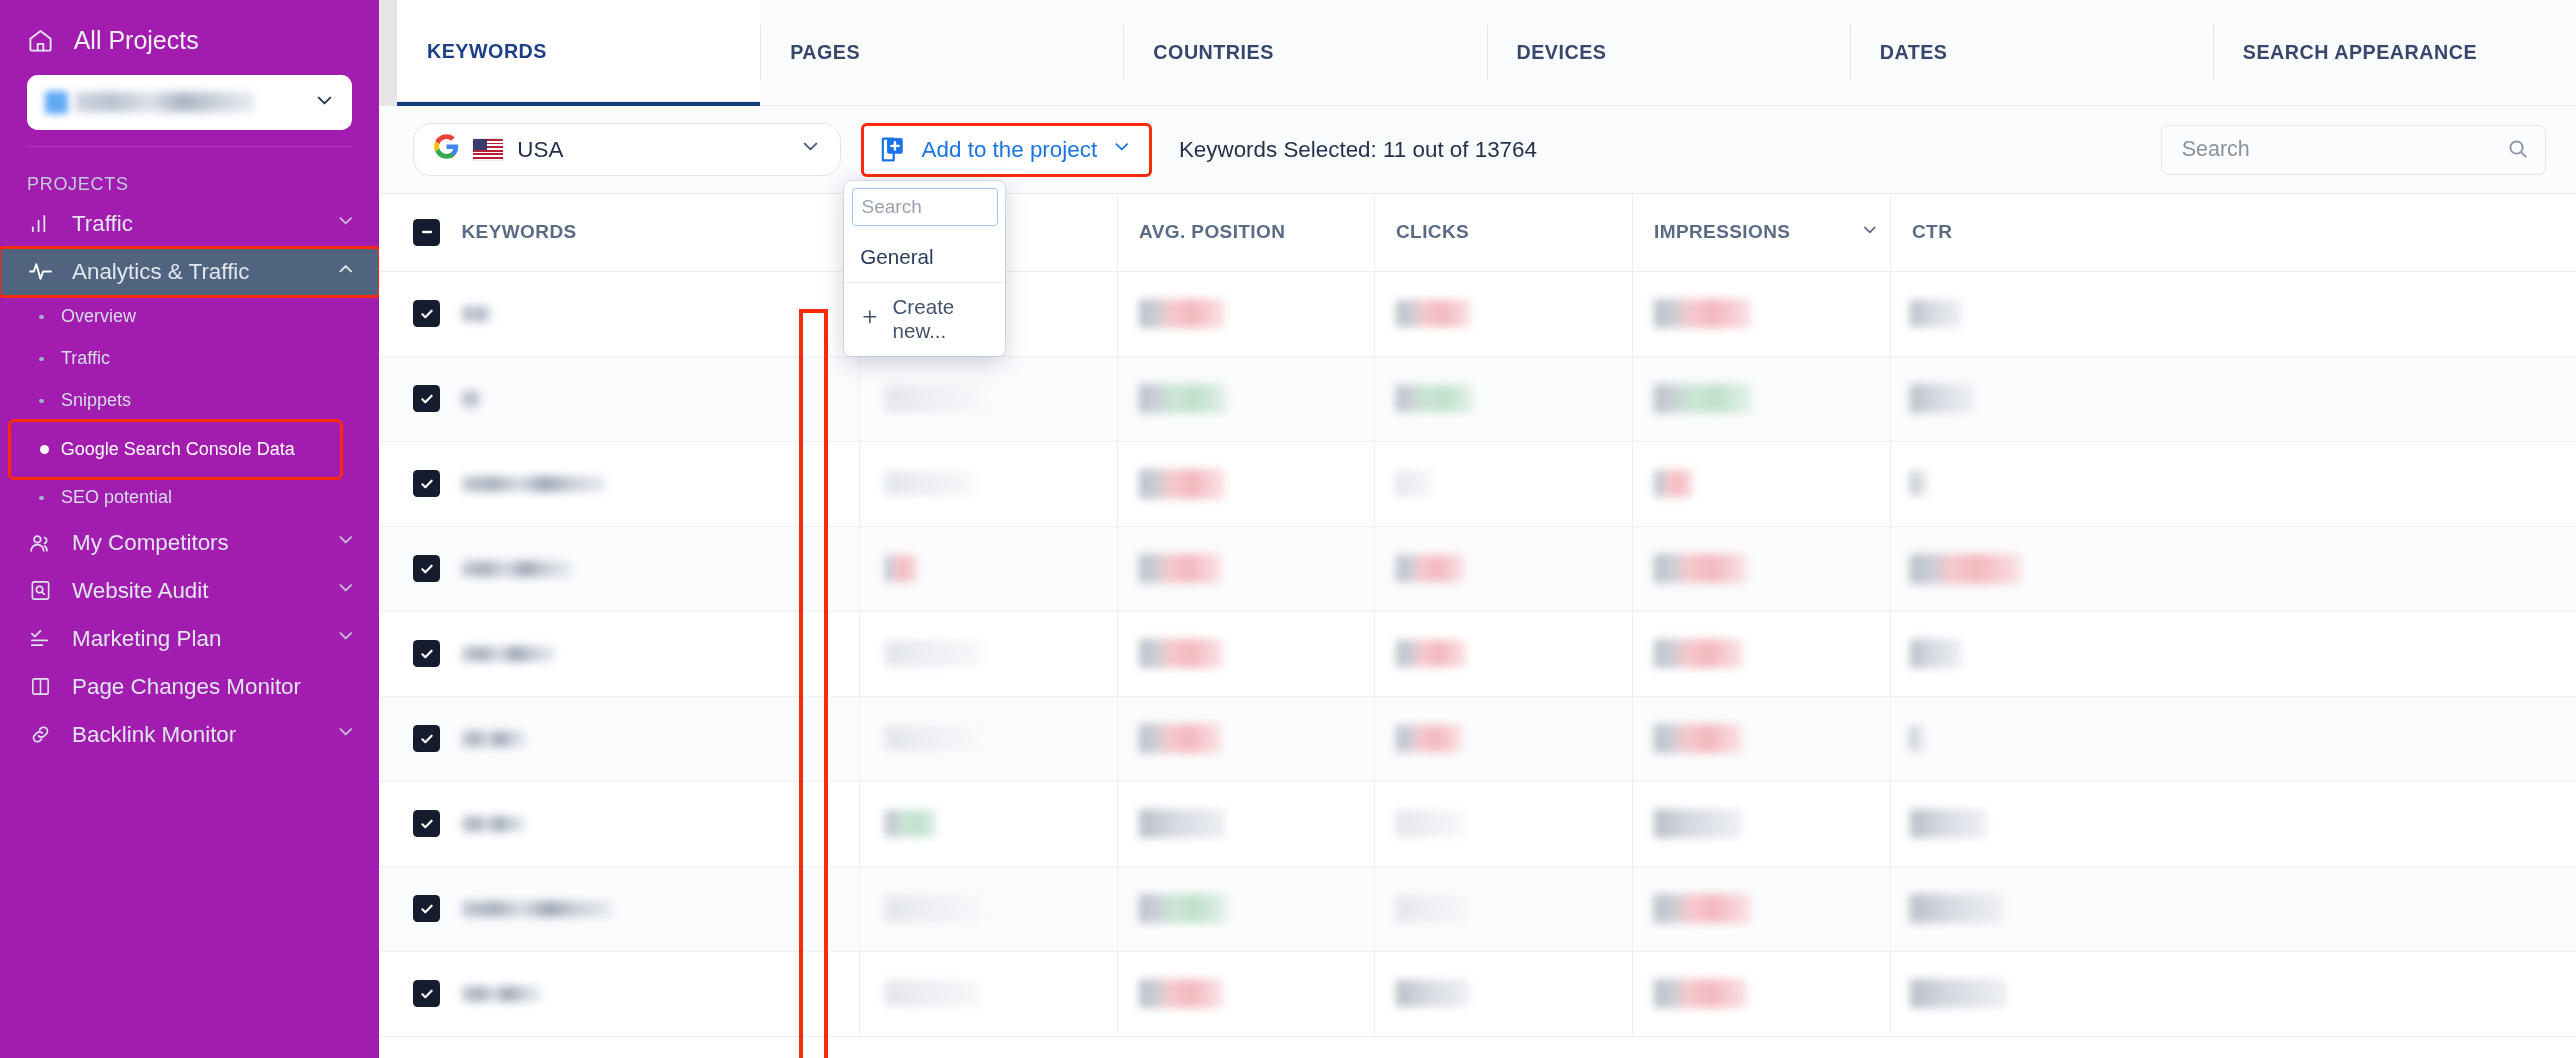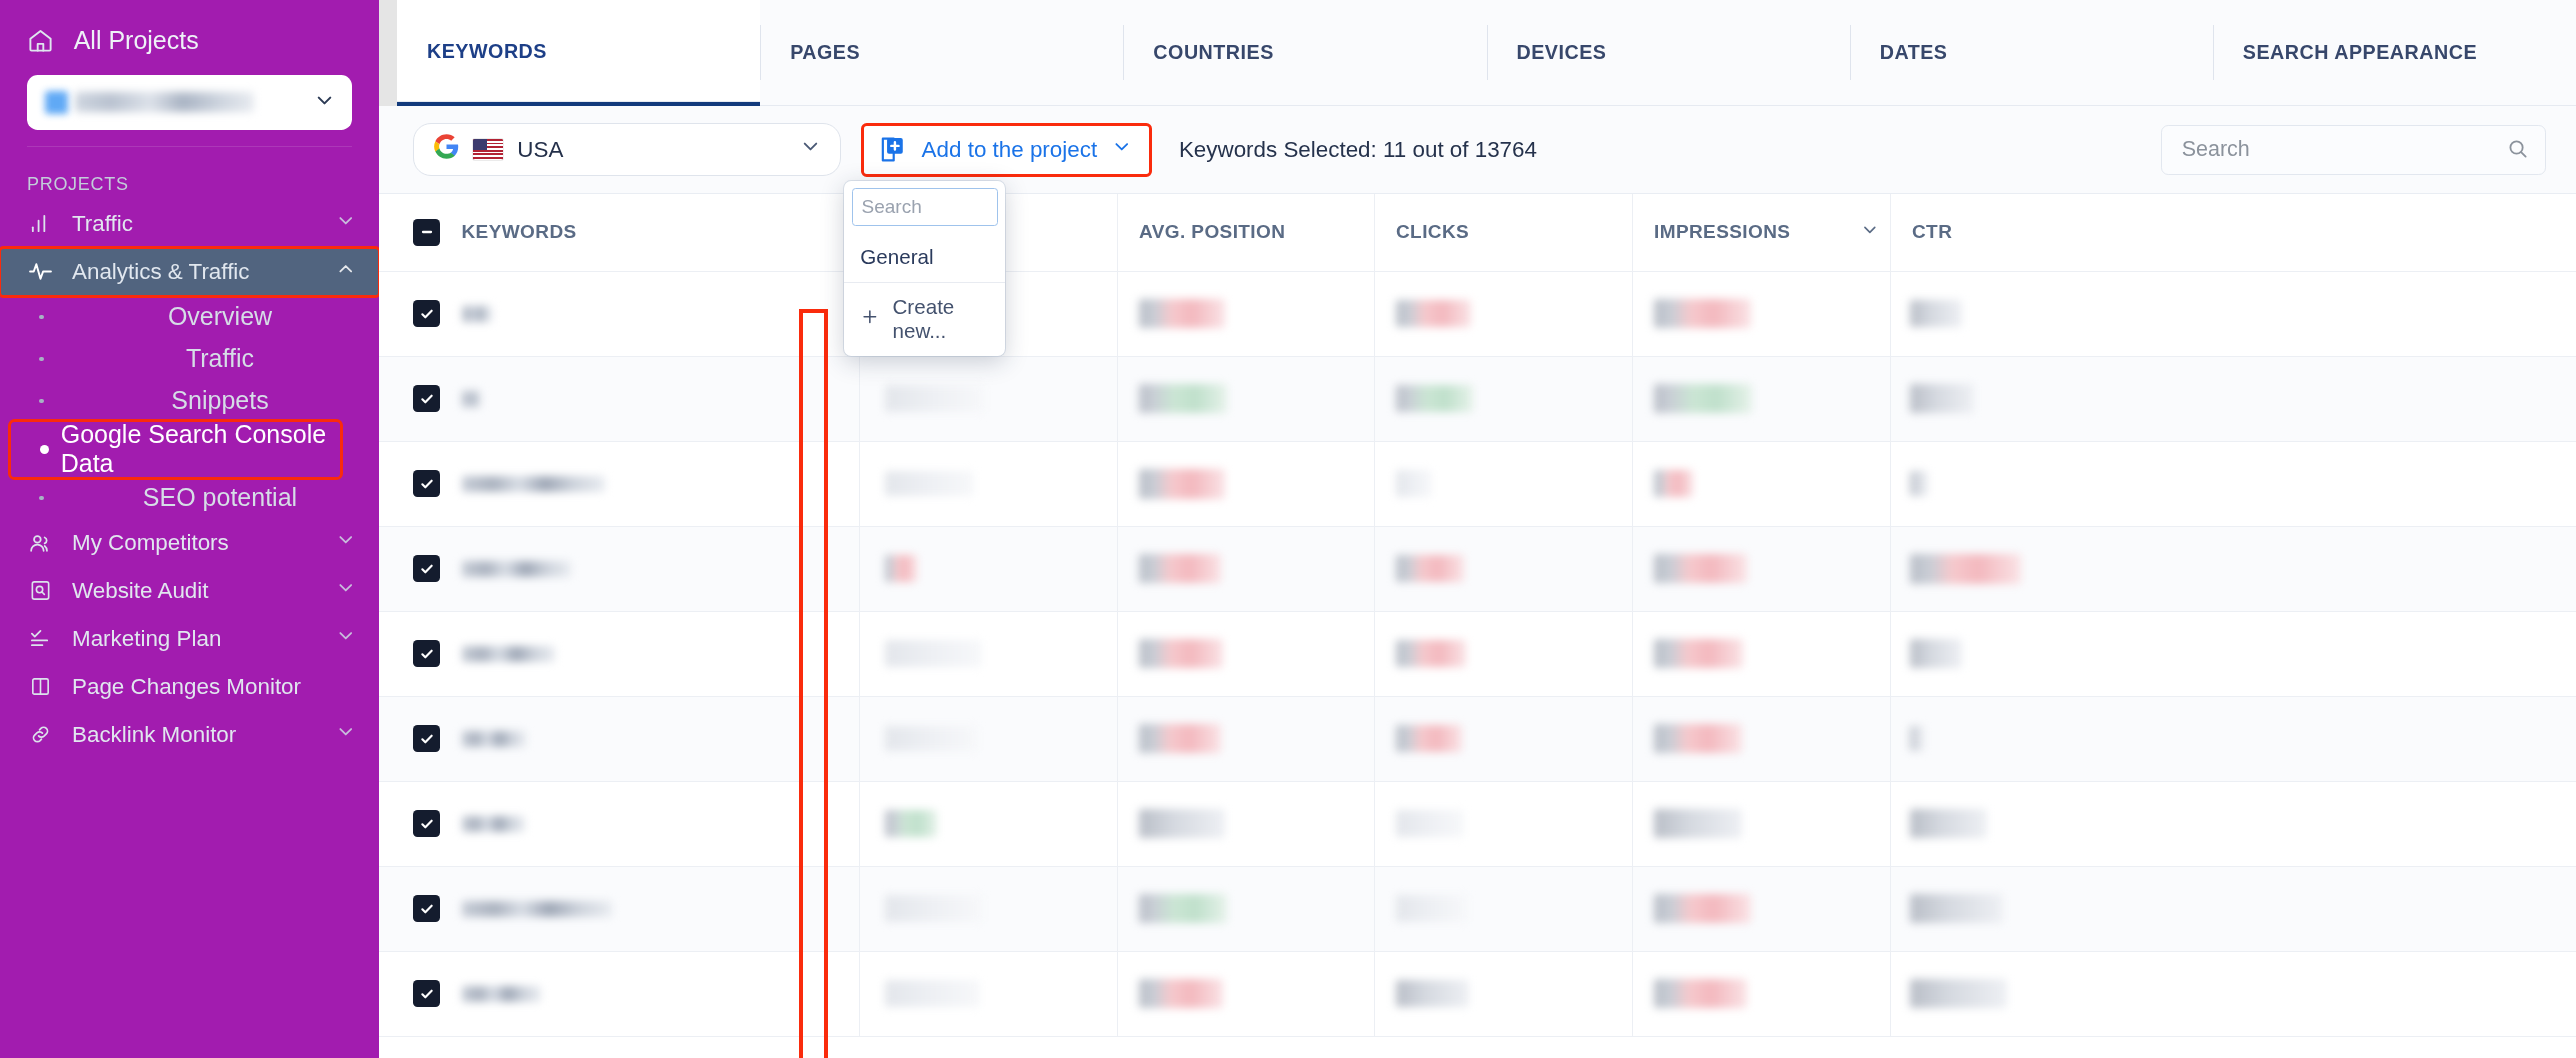--- a/index.html
+++ b/index.html
@@ -52,23 +52,22 @@
     font-size: 22.4px; color: #e1e7ef; cursor: pointer; position: relative;
   }
   .nav-item .nav-ico { width: 27px; display:flex; align-items:center; justify-content:center; flex:0 0 27px;}
   .nav-item .nav-chev { margin-left: auto; opacity: .85; }
   .nav-item.active { background: #51647f; }
   .nav-item.outlined {
     outline: 3.6px solid #fa2b0c; outline-offset: -1.8px; border-radius: 3.6px;
   }
   .sub-item {
     display: flex; align-items: center; gap: 16px;
-    padding-left: 61px; height: 42px; font-size: 25px; color: #d6dde7; cursor: pointer;
+    padding-left: 61px; height: 42px; font-size: 18px; color: #d6dde7; cursor: pointer;
     position: relative;
-    justify-content: center;
   }
   .sub-item .dot {
     position: absolute; left: 39px; width: 4.5px; height: 4.5px; border-radius: 50%;
     background: #a7b3c4;
   }
   .sub-item.current { color: #ffffff; height: 55px; align-items: center; }
   .sub-item.current .dot { width: 9.8px; height: 9.8px; background: #ffffff; }
   .sub-item.boxed {
     outline: 3.6px solid #fa2b0c; border-radius: 3.6px; margin: 0 39px 0 10.7px;
     padding-left: 50px;

